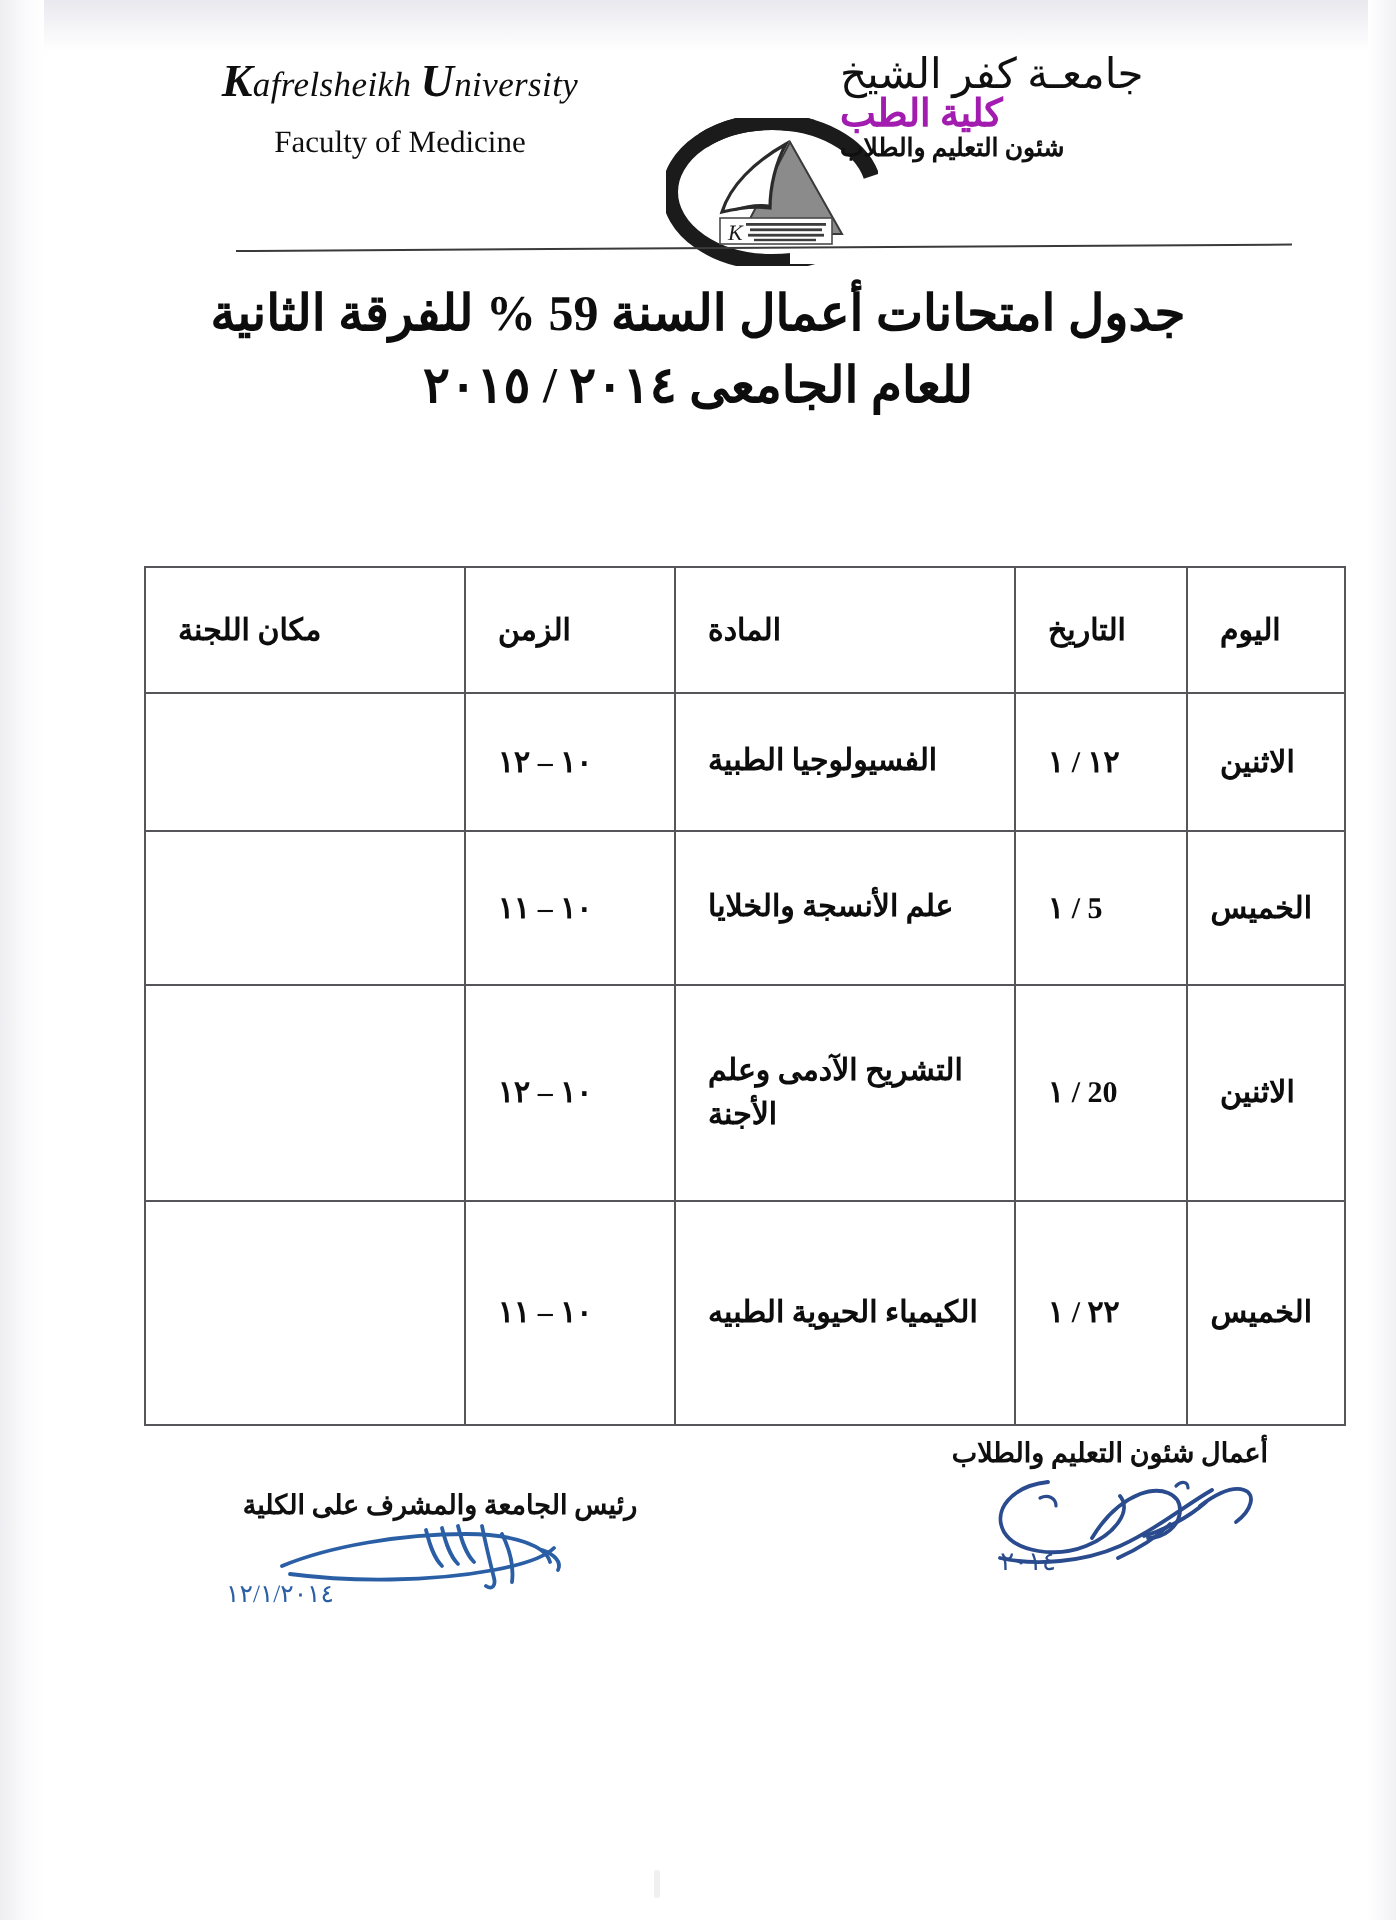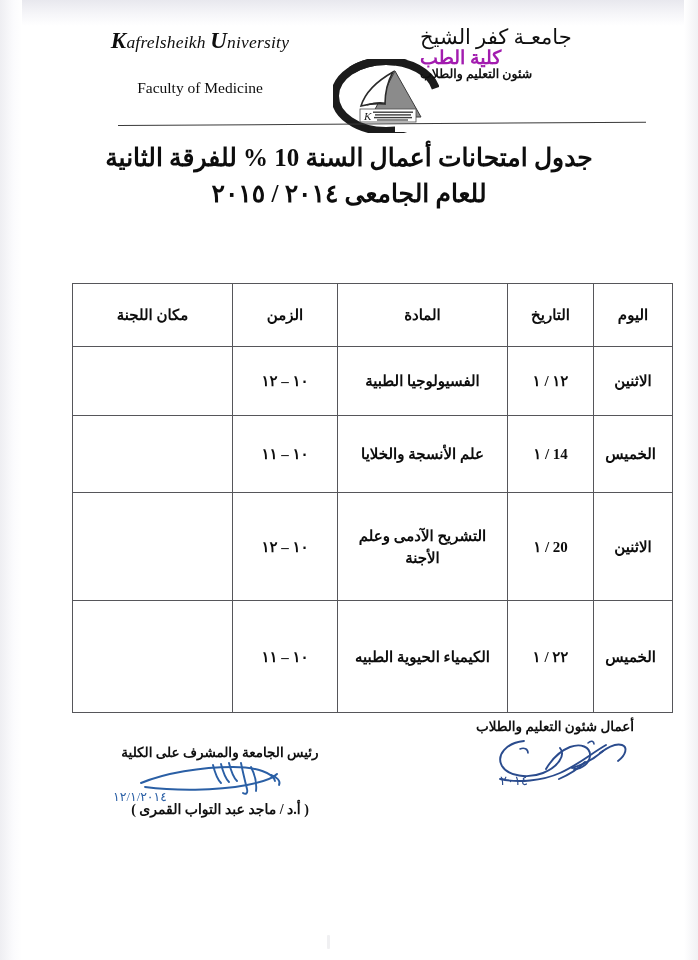--- a/index.html
+++ b/index.html
@@ -59,21 +59,21 @@
     font-size: 17.5px;
     letter-spacing: .2px;
     white-space: nowrap;
     color: #0e0e0e;
   }
   .uni-en .cap {
     font-size: 23px;
     font-weight: 600;
   }
   .fac-en {
-    margin-top: 24px;
+    margin-top: 8px;
     font-size: 15.5px;
     line-height: 19px;
     color: #0e0e0e;
     white-space: nowrap;
   }
 
   .lh-right {
     position: absolute;
     right: 28px; top: 2px;
     width: 250px;
@@ -144,21 +144,21 @@
   }
   table.sched {
     width: 600px;
     border-collapse: collapse;
     direction: rtl;
     table-layout: fixed;
   }
   table.sched th,
   table.sched td {
     border: 1px solid #56565a;
-    text-align: center;
+    text-align: left;
     vertical-align: middle;
     font-size: 15px;
     font-weight: bold;
     color: #0d0d0d;
     padding: 2px 16px;
   }
   table.sched thead th { height: 58px; }
 
   
   col.c-day    { width: 79px; }
@@ -259,21 +259,21 @@
   <div class="lh-right">
     <div class="uni-ar">جامعـة كفر الشيخ</div>
     <div class="fac-ar">كلية الطب</div>
     <div class="dept-ar">شئون التعليم والطلاب</div>
   </div>
 </div>
 
 <div class="header-rule"></div>
 
 <div class="title-block">
-  <div class="title-line l1">جدول امتحانات أعمال السنة 10 % للفرقة الثانية</div>
+  <div class="title-line l1">جدول امتحانات أعمال السنة 59 % للفرقة الثانية</div>
   <div class="title-line l2">للعام الجامعى  ٢٠١٤ / ٢٠١٥</div>
 </div>
 
 <div class="sched-wrap">
   <table class="sched">
     <colgroup>
       <col class="c-day">
         <col class="c-date">
         <col class="c-subj">
         <col class="c-time">
@@ -291,21 +291,21 @@
     <tbody>
       <tr class="r1">
         <td class="day">الاثنين</td>
         <td class="date">١٢ / ١</td>
         <td class="subj">الفسيولوجيا الطبية</td>
         <td class="time">١٠ – ١٢</td>
         <td class="place"></td>
       </tr>
       <tr class="r2">
         <td class="day">الخميس</td>
-        <td class="date">14 / ١</td>
+        <td class="date">5 / ١</td>
         <td class="subj">علم الأنسجة والخلايا</td>
         <td class="time">١٠ – ١١</td>
         <td class="place"></td>
       </tr>
       <tr class="r3">
         <td class="day">الاثنين</td>
         <td class="date">20 / ١</td>
         <td class="subj">التشريح  الآدمى وعلم الأجنة</td>
         <td class="time">١٠ – ١٢</td>
         <td class="place"></td>
@@ -352,16 +352,15 @@
         <path d="M108,4 C110,12 112,18 116,22"></path>
         <path d="M116,3 C118,11 120,17 124,21"></path>
         <path d="M124,2 C126,10 128,16 132,20"></path>
         <path d="M136,2 C138,12 140,20 142,28 C143,32 141,34 138,32"></path>
         <path d="M146,6 C150,14 152,22 151,30"></path>
         <path d="M166,14 C172,16 176,20 174,24"></path>
       </g>
       <text x="62" y="40" fill="#2a5fa5" font-family="Liberation Serif, serif" font-size="12.5">١٢/١/٢٠١٤</text>
     </svg>
   </div>
-  <div class="sig-name">( أ.د / ماجد عبد التواب القمرى  )</div>
 </div>
 
 <div class="speck"></div>
 
 </body></html>

